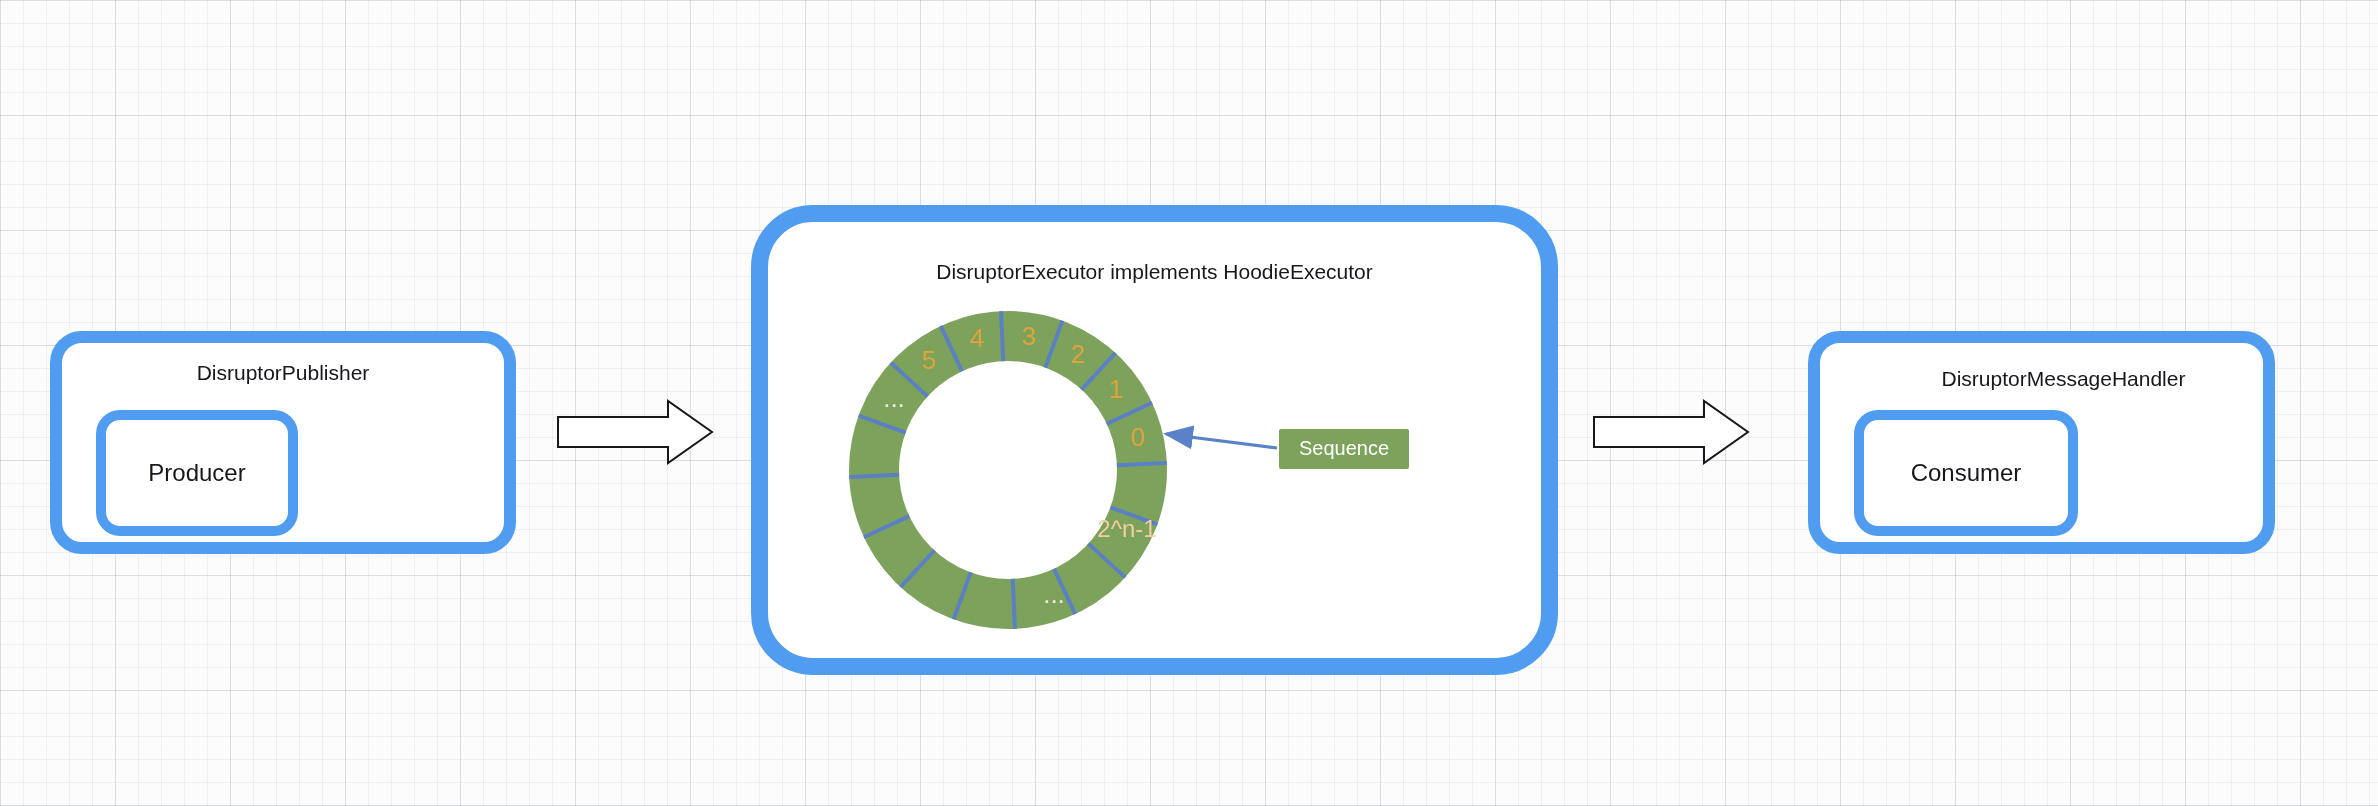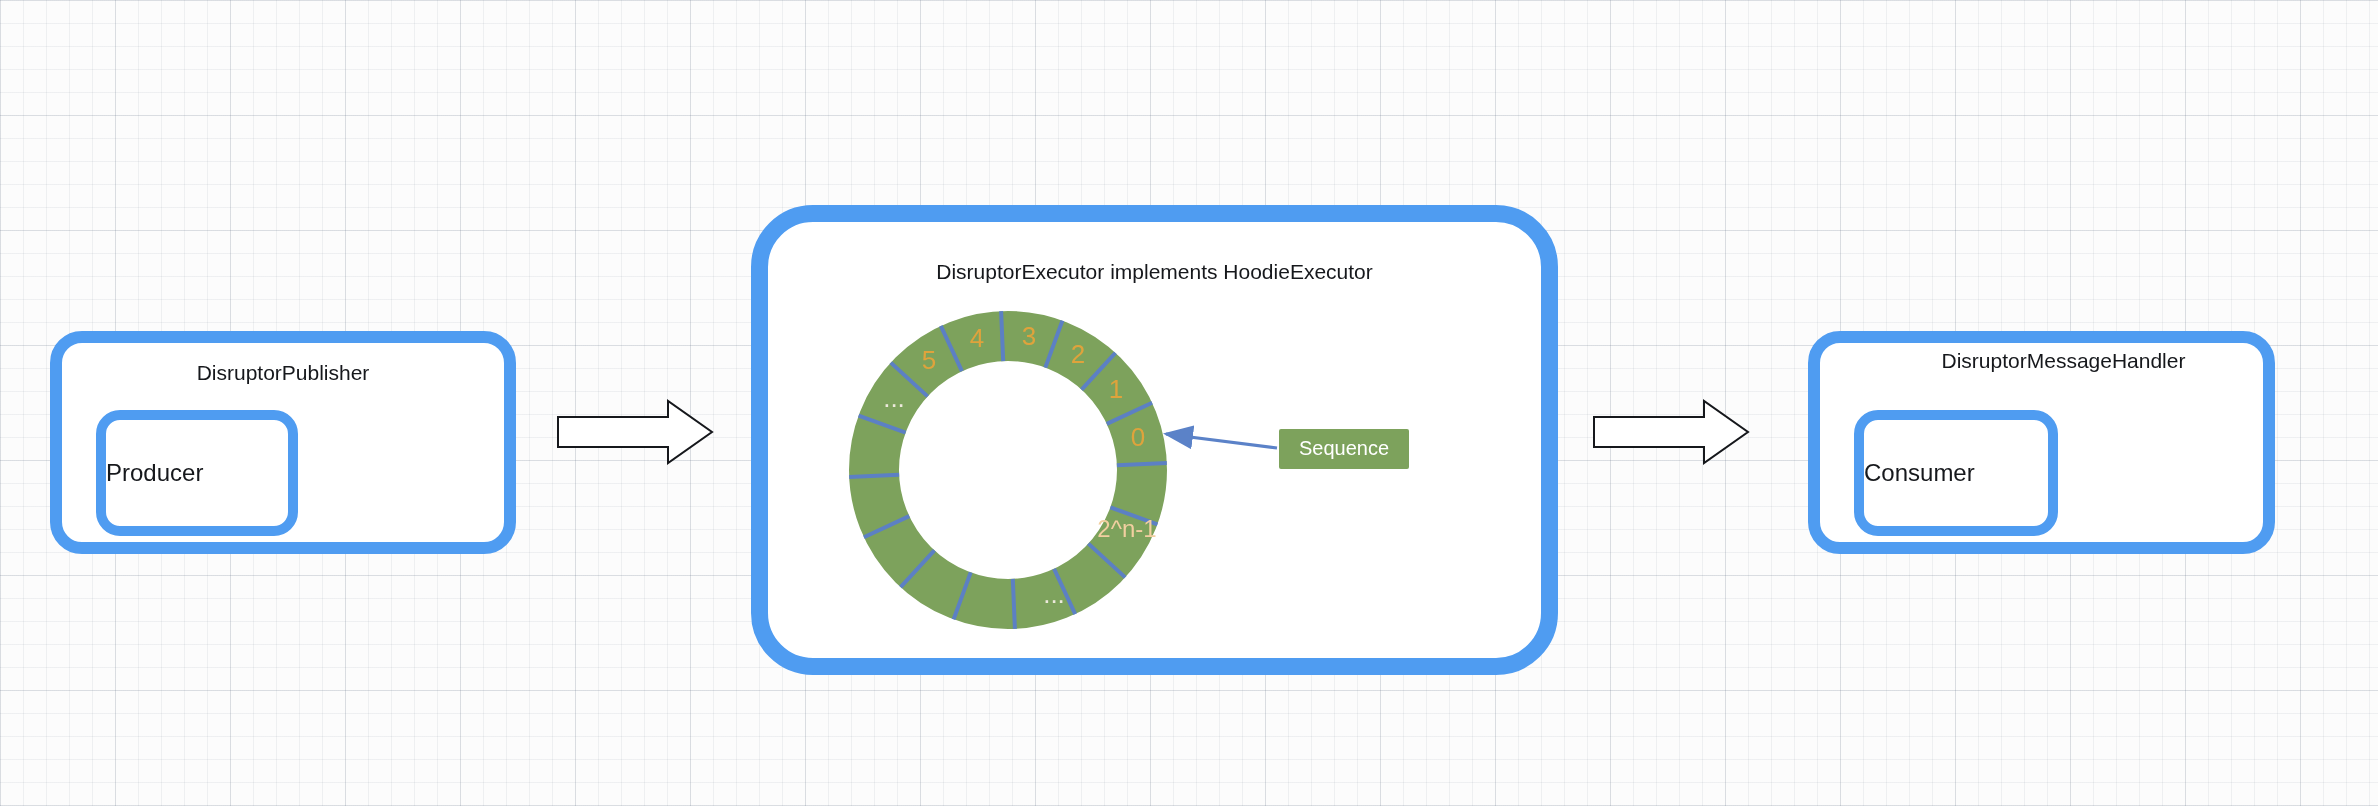--- a/index.html
+++ b/index.html
@@ -19,34 +19,34 @@
     position:absolute;background:#ffffff;box-sizing:border-box;
     border:12px solid #4F9CF1;border-radius:32px;
   }
   .node-title{
     position:absolute;left:0;right:0;text-align:center;
     font-size:21px;color:#16181c;white-space:nowrap;
   }
   .subnode{
     position:absolute;background:#ffffff;box-sizing:border-box;
     border:10px solid #4F9CF1;border-radius:24px;
-    display:flex;align-items:center;justify-content:flex-start;
+    display:flex;align-items:center;justify-content:center;
     font-size:24px;color:#16181c;
   }
   #publisher{left:50px;top:331px;width:466px;height:223px;padding-left:46px;}
   #publisher .node-title{top:18px;}
   #publisher .subnode{left:34px;top:67px;width:202px;height:126px;}
 
   #executor{left:751px;top:205px;width:807px;height:470px;border-width:17px;border-radius:62px;}
   #executor .node-title{top:38px;}
   #executor svg.ring-svg{position:absolute;left:0;top:0;width:773px;height:436px;}
 
   #handler{left:1808px;top:331px;width:467px;height:223px;}
-  #handler .node-title{top:6px;margin-left:44px;}
-  #handler .subnode{left:34px;top:67px;width:204px;height:126px;}
+  #handler .node-title{top:24px;margin-left:44px;}
+  #handler .subnode{left:34px;top:67px;width:224px;height:126px;}
 
   .flow-arrow{position:absolute;width:160px;height:70px;}
   #arrow1{left:556px;top:397px;}
   #arrow2{left:1592px;top:397px;}
 
   .ring-num{font-size:26px;fill:#DFA33C;}
   .ring-dots{font-size:26px;fill:#EDE9DC;}
   .ring-wrap{font-size:24px;fill:#F2CFA0;}
   .seq-text{font-size:20px;fill:#ffffff;}
 </style>

